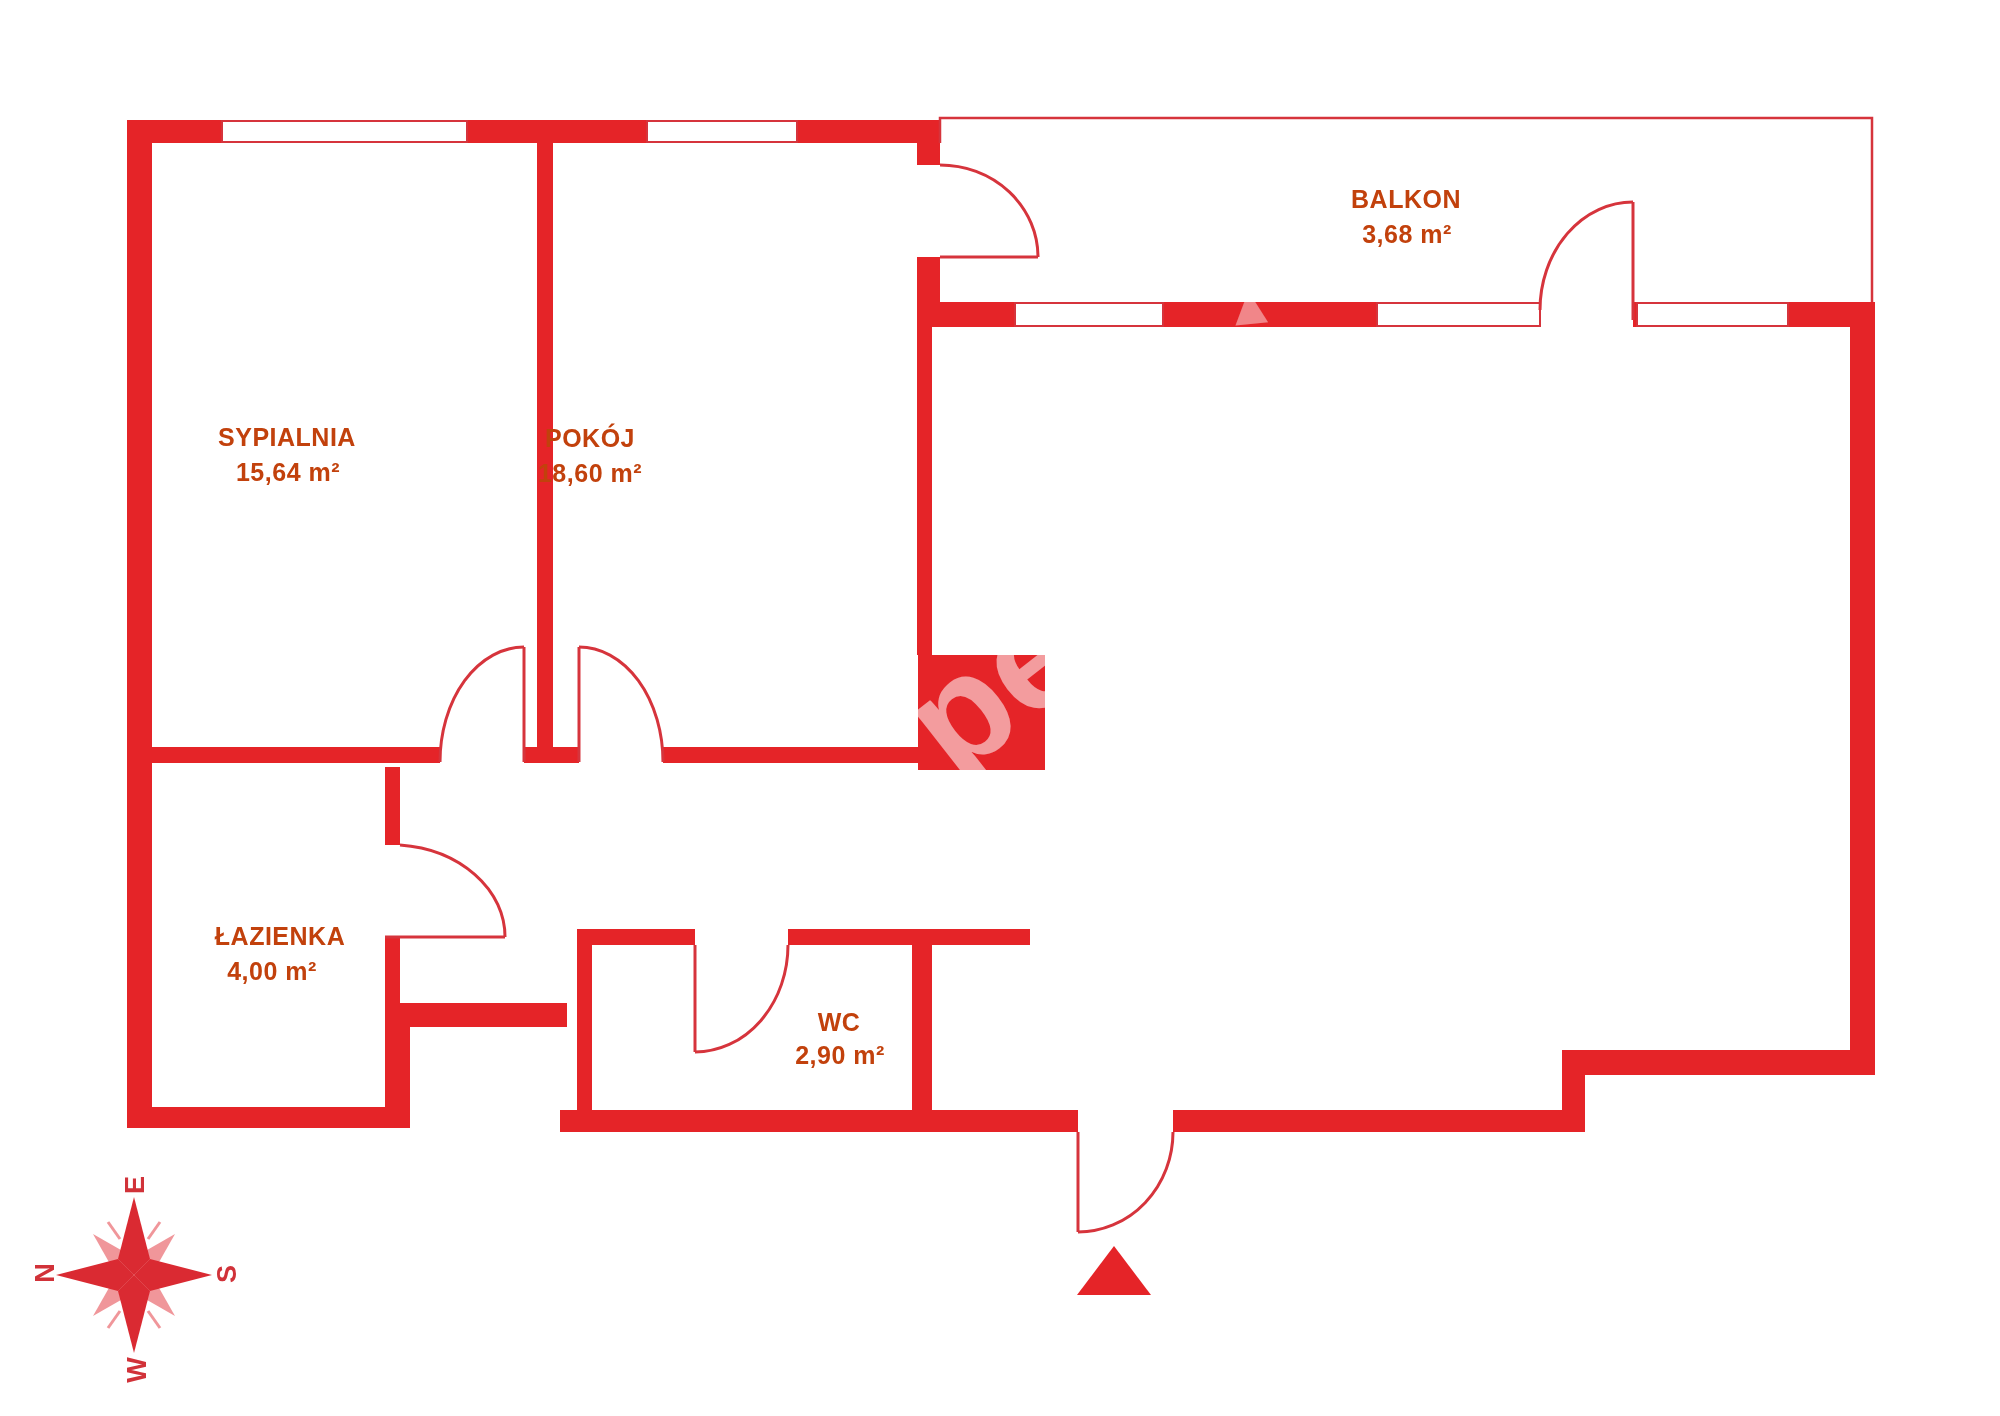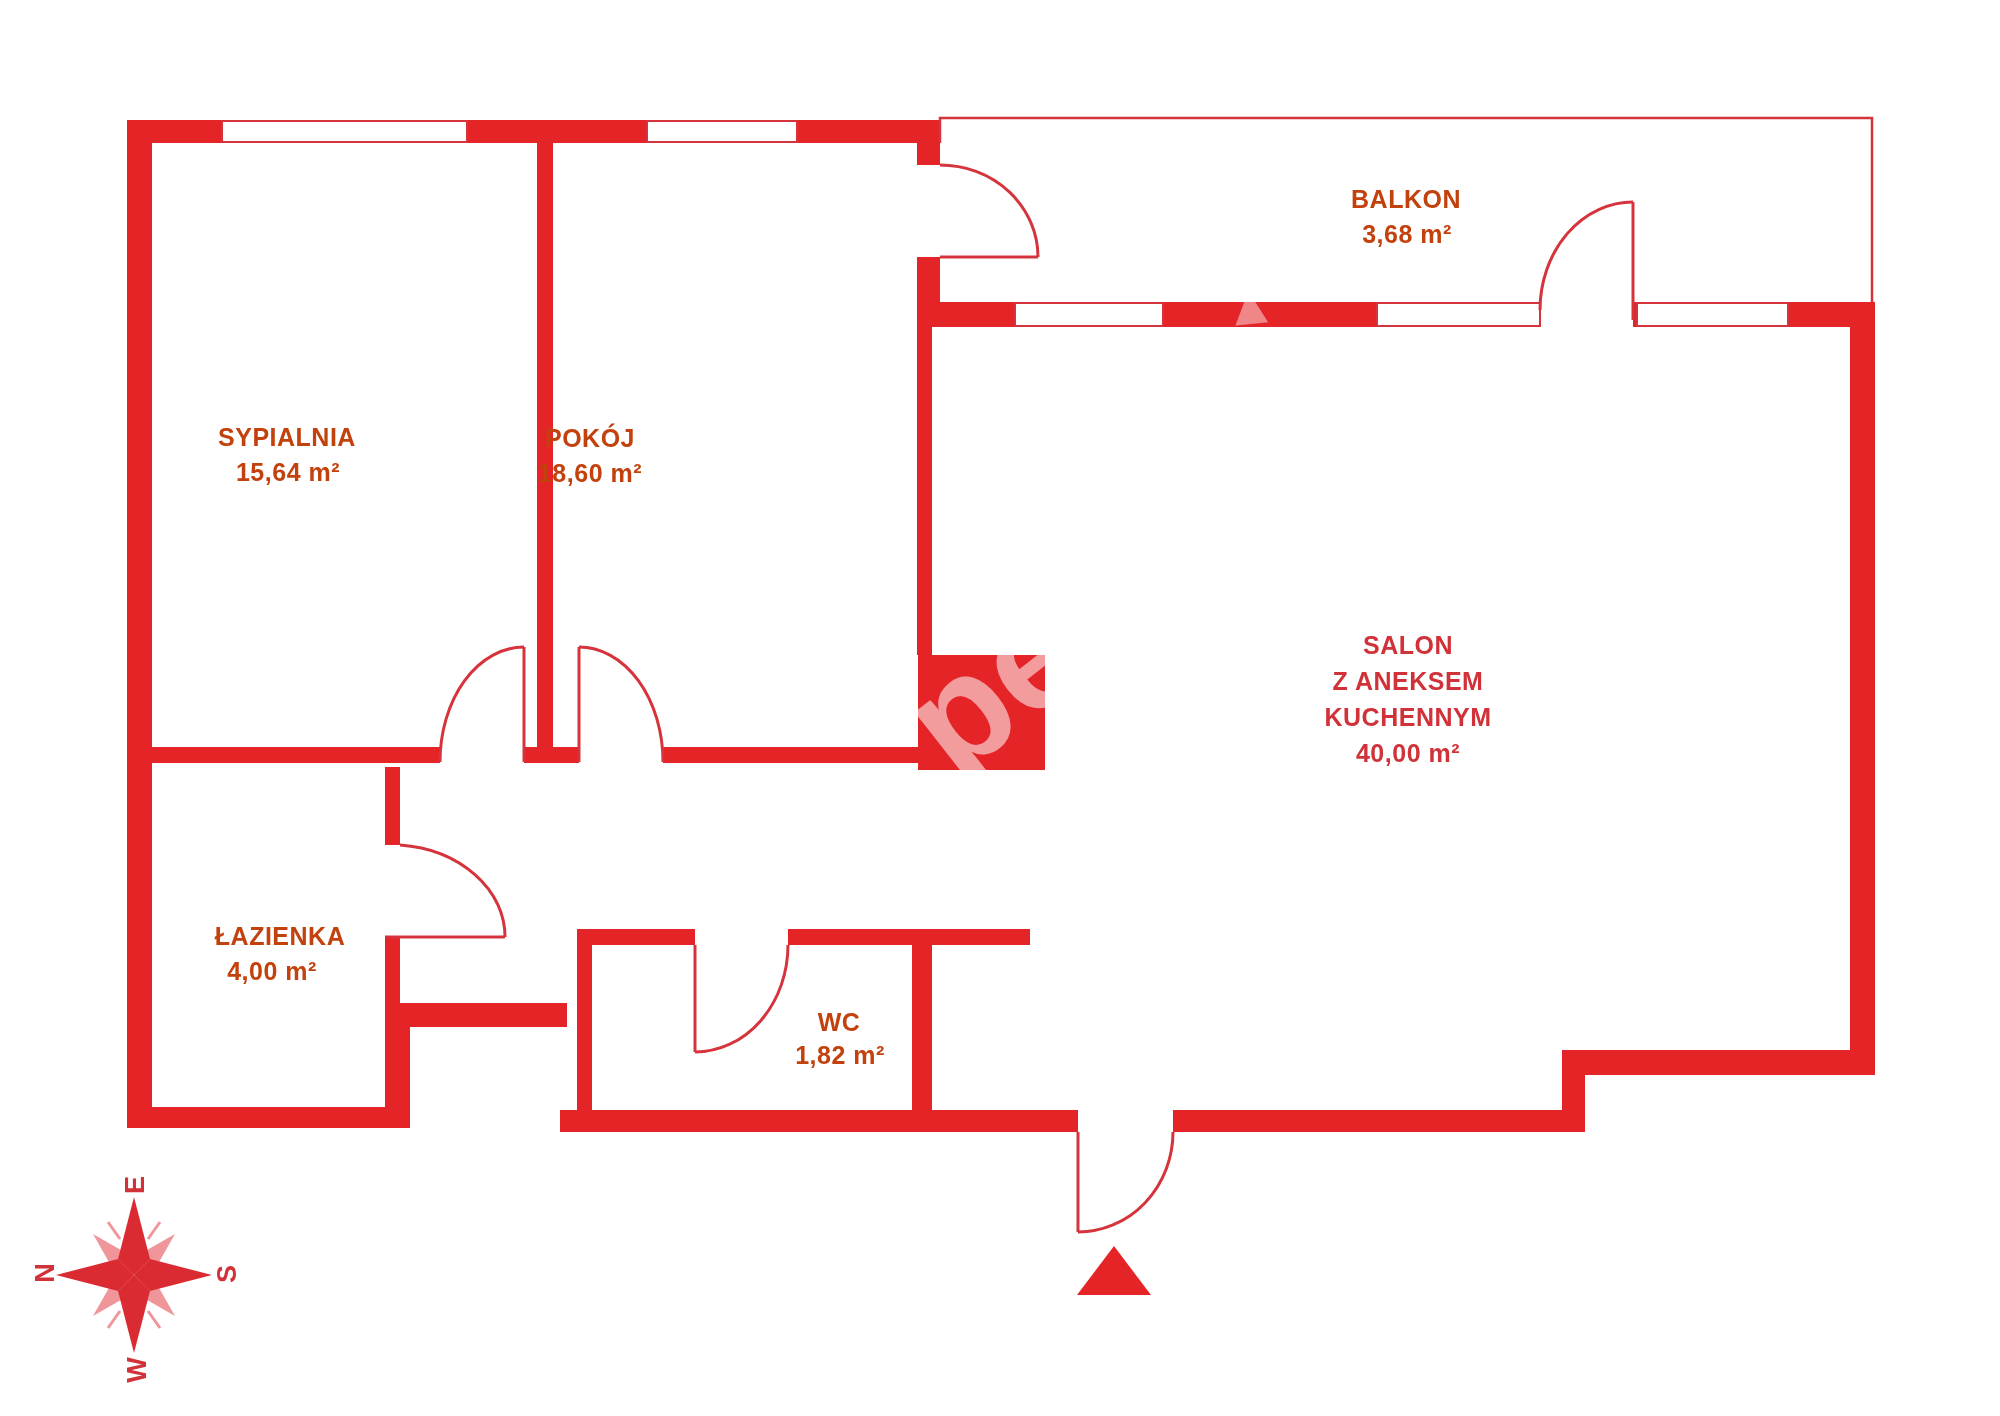--- a/index.html
+++ b/index.html
@@ -131,32 +131,26 @@
 
   <div class="label" style="left:287px;top:437px;">SYPIALNIA</div>
   <div class="label" style="left:288px;top:472px;">15,64 m²</div>
 
   <div class="label" style="left:590px;top:438px;text-align:right;">POKÓJ</div>
   <div class="label" style="left:590px;top:473px;">18,60 m²</div>
 
   <div class="label" style="left:1406px;top:199px;">BALKON</div>
   <div class="label" style="left:1407px;top:234px;">3,68 m²</div>
 
-  <div class="salon-label" style="left:1408px;top:699px;">
-    <div>SALON</div>
-    <div>Z ANEKSEM</div>
-    <div>KUCHENNYM</div>
-    <div>40,00 m²</div>
-  </div>
 
   <div class="label" style="left:280px;top:936px;">ŁAZIENKA</div>
   <div class="label" style="left:272px;top:971px;">4,00 m²</div>
 
   <div class="label" style="left:839px;top:1022px;">WC</div>
-  <div class="label" style="left:840px;top:1055px;">1,82 m²</div>
+  <div class="label" style="left:840px;top:1055px;">2,90 m²</div>
 
   <span class="compass-letter" style="left:135px;top:1185px;">E</span>
   <span class="compass-letter" style="left:45px;top:1273px;">N</span>
   <span class="compass-letter" style="left:227px;top:1274px;">S</span>
   <span class="compass-letter" style="left:137px;top:1370px;">W</span>
 
   <div class="watermark" id="wm-pe">pe</div>
   <div class="watermark" id="wm-chevron">▲</div>
 
 </div>

